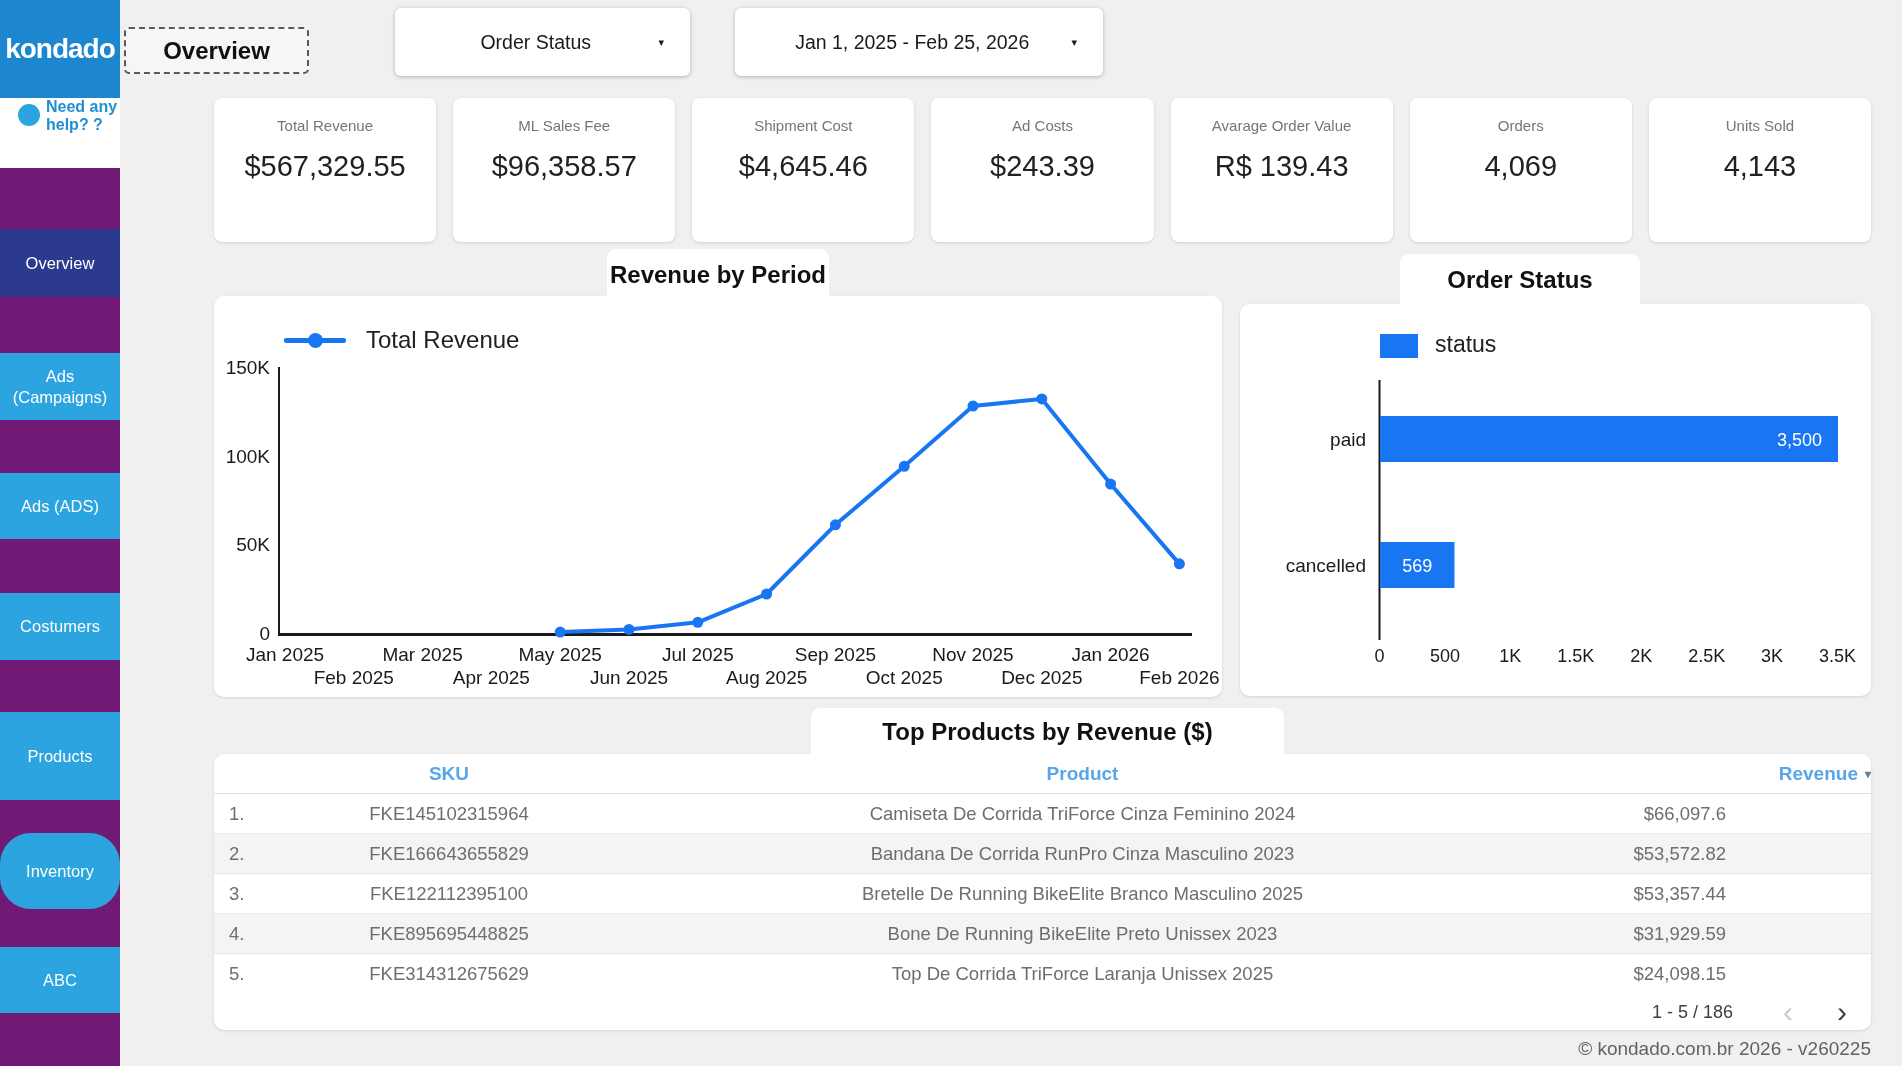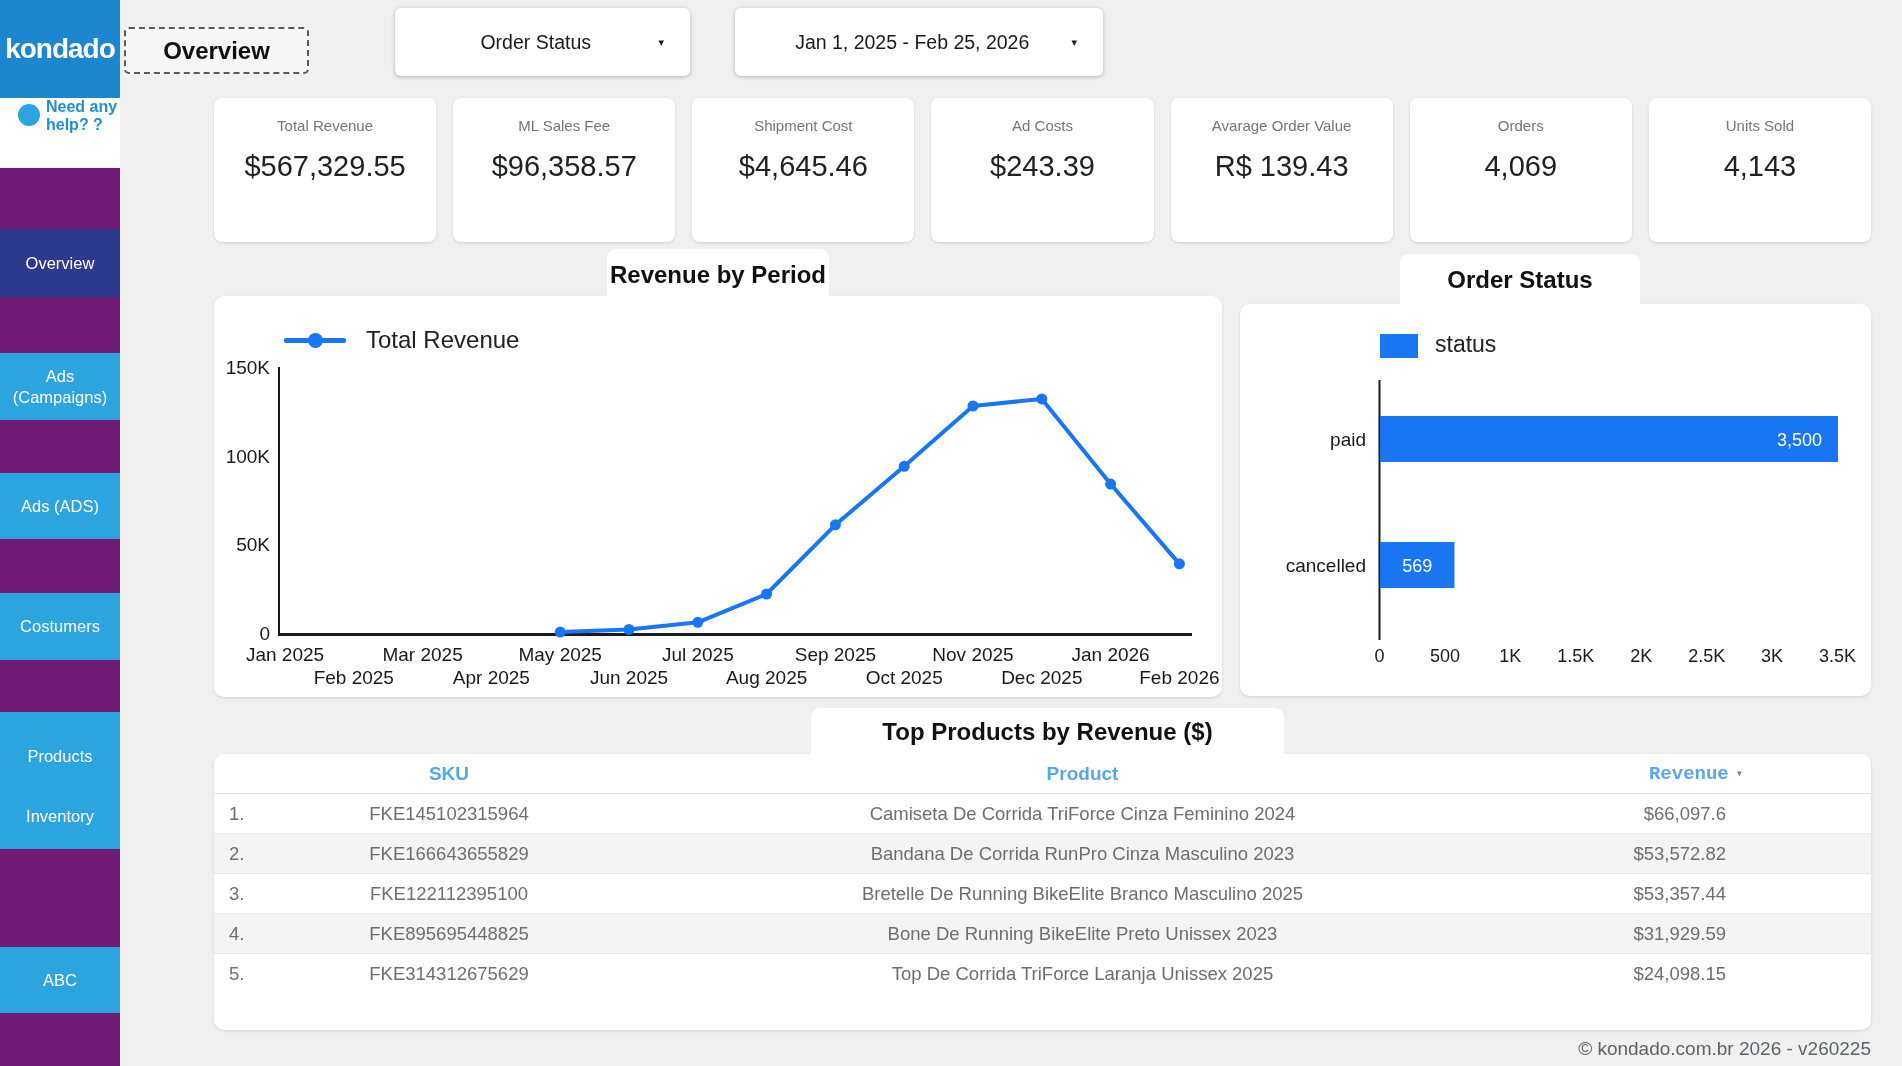--- a/index.html
+++ b/index.html
@@ -65,21 +65,21 @@
   .legend-line-text { font-size:24px; color:#202124; margin-left:20px; }
 
   .legend-bar { position:absolute; left:140px; top:27px; display:flex; align-items:flex-end; z-index:2; }
   .legend-swatch { width:38px; height:24px; background:#1976f2; }
   .legend-bar-text { font-size:23px; color:#202124; margin-left:17px; }
 
   
   .tbl-row { display:grid; grid-template-columns:70px 330px 1fr 320px; align-items:center; height:40px; }
   .tbl-header { font-weight:700; color:#58a6e8; font-size:19px; border-bottom:1px solid #e0e0e0; }
   .tbl-header .c-sku, .tbl-header .c-prod { text-align:center; }
-  .c-rev-h { text-align:right; padding-right:128px; display:flex; justify-content:flex-end; align-items:center; cursor:pointer;font-family:Liberation Mono, monospace; }
+  .c-rev-h { text-align:right; display:flex; justify-content:flex-end; align-items:center; cursor:pointer; }
   .sort-caret { font-size:12px; color:#67808f; margin-left:7px; }
   .tbl-body .tbl-row { font-size:18.5px; color:#6e6e6e; border-bottom:1px solid #e8e8e8; }
   .tbl-body .tbl-row:nth-child(even) { background:#f4f4f4; }
   .tbl-body .tbl-row:last-child { border-bottom:none; }
   .c-num { padding-left:15px; }
   .c-sku { text-align:center; }
   .c-prod { text-align:center; }
   .c-rev { text-align:right; padding-right:145px; }
   .pagination { position:absolute; left:0; bottom:0; width:100%; height:36px;
                 display:flex; align-items:center; justify-content:flex-end; padding-right:16px; }
@@ -114,21 +114,21 @@
       </div>
     <div class="nav-item" style="top:473px; height:66px;">
         <span>Ads (ADS)</span>
       </div>
     <div class="nav-item" style="top:593px; height:67px;">
         <span>Costumers</span>
       </div>
     <div class="nav-item" style="top:712px; height:88px;">
         <span>Products</span>
       </div>
-    <div class="nav-item" style="top:783px; height:66px;">
+    <div class="nav-item" style="top:833px; height:76px;border-radius:31px;">
         <span>Inventory</span>
       </div>
     <div class="nav-item" style="top:947px; height:66px;">
         <span>ABC</span>
       </div>
   </div>
 
   <div class="page-tab">
     <span>Overview</span>
   </div>
@@ -277,19 +277,24 @@
         <div class="c-prod">Bone De Running BikeElite Preto Unissex 2023</div>
         <div class="c-rev">$31,929.59</div>
       </div>
       <div class="tbl-row">
         <div class="c-num">5.</div>
         <div class="c-sku">FKE314312675629</div>
         <div class="c-prod">Top De Corrida TriForce Laranja Unissex 2025</div>
         <div class="c-rev">$24,098.15</div>
       </div>
     </div>
+    <div class="pagination">
+      <span class="pag-label">1 - 5 / 186</span>
+      <span class="pag-btn pag-prev">‹</span>
+      <span class="pag-btn pag-next">›</span>
+    </div>
   </div>
   <div class="title-tab tab-table">
     <span>Top Products by Revenue ($)</span>
   </div>
 
   <div class="footer">© kondado.com.br 2026 - v260225</div>
 </div>
 
 </body></html>

